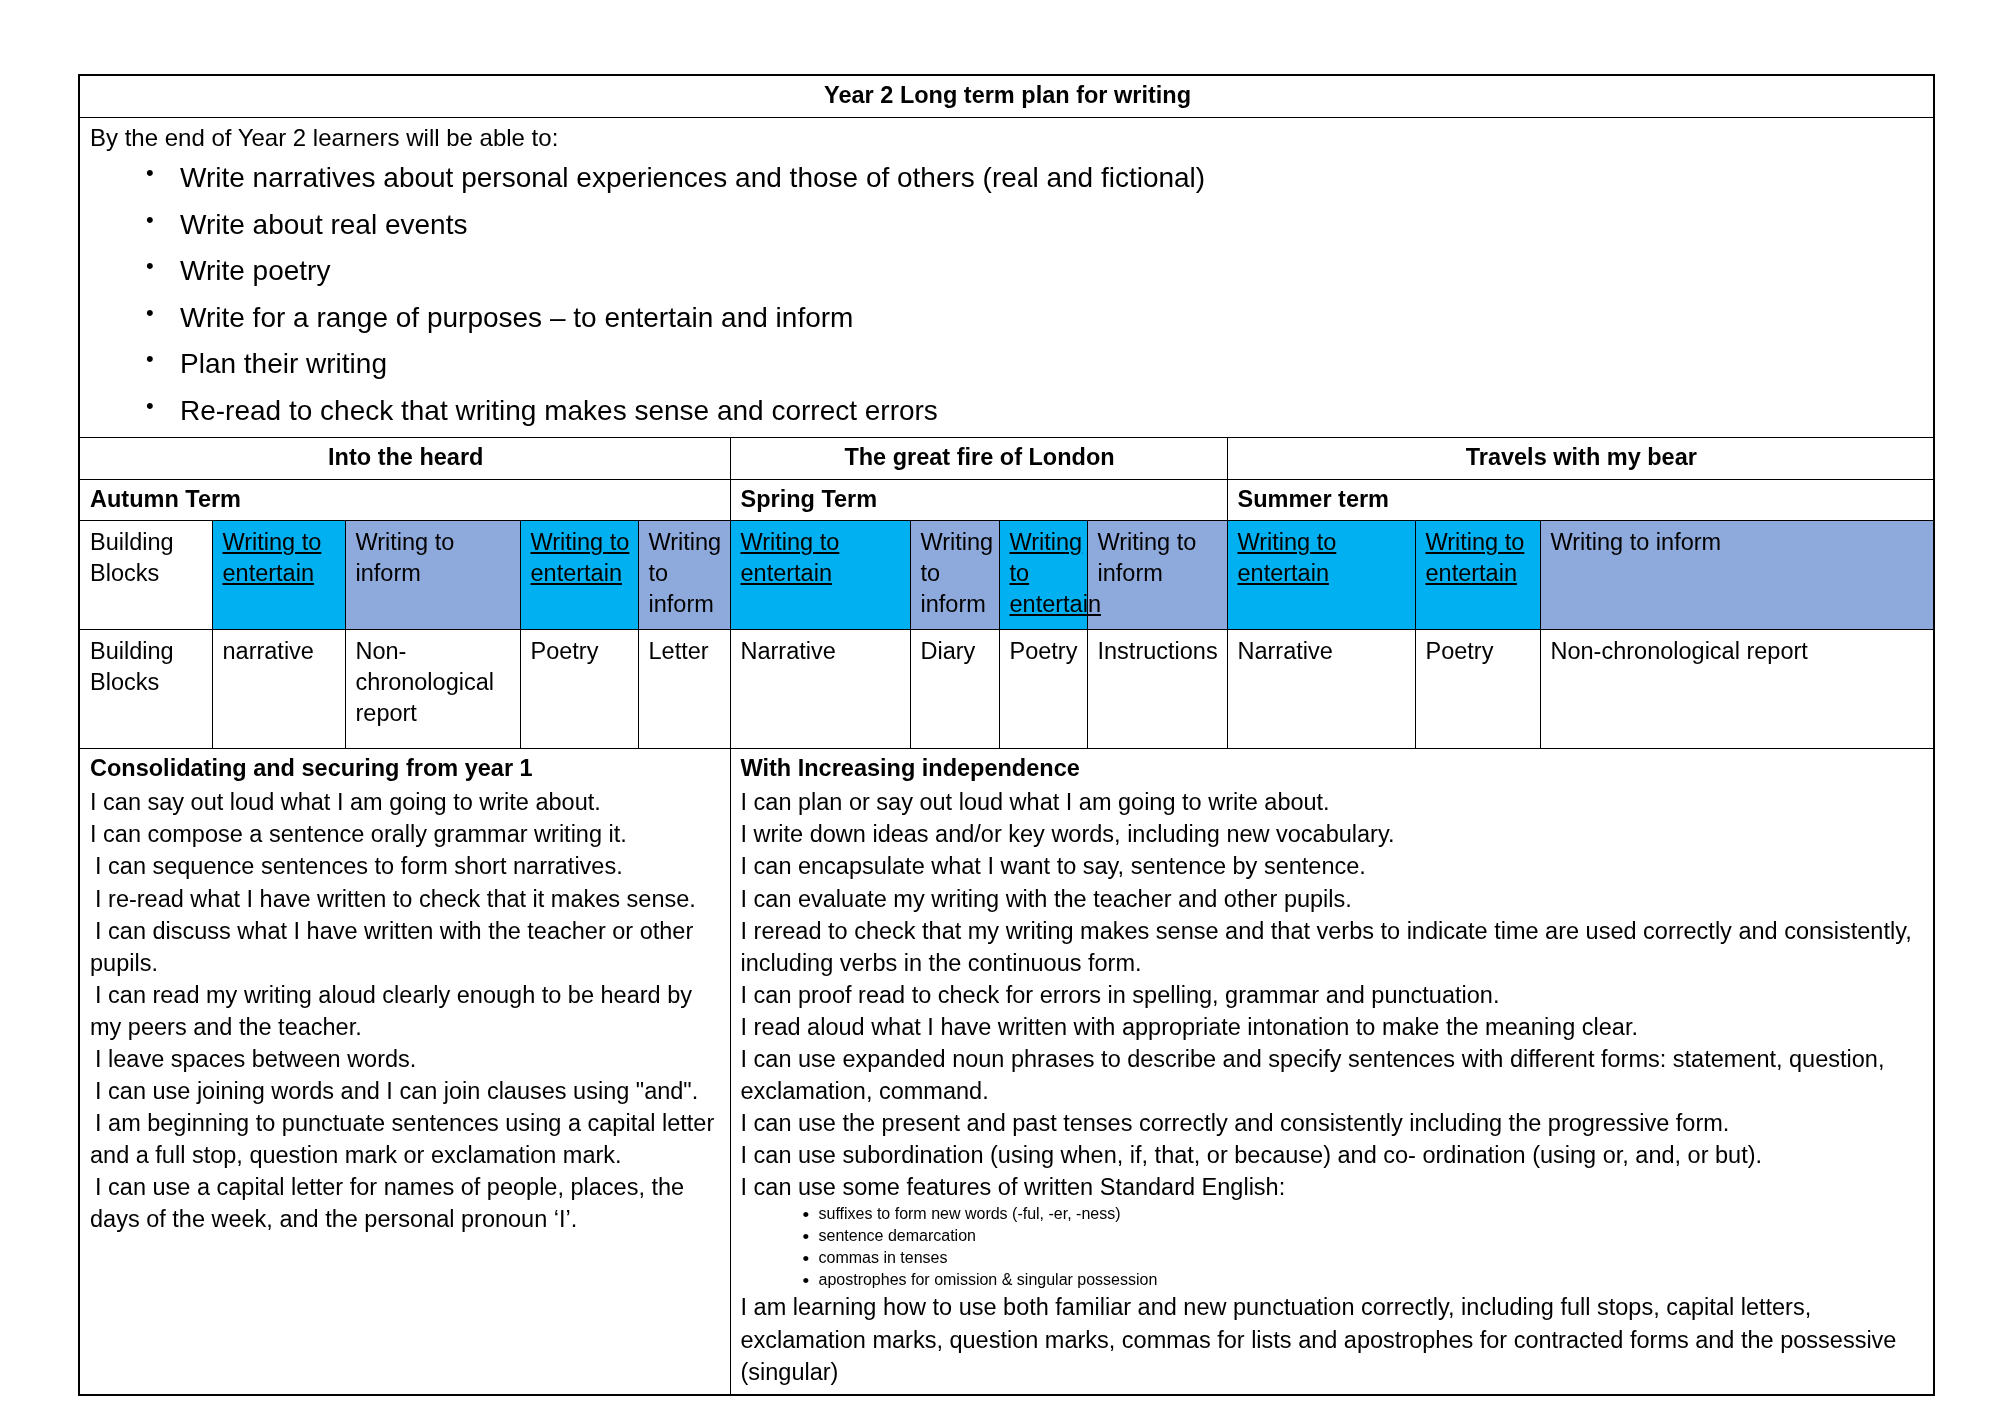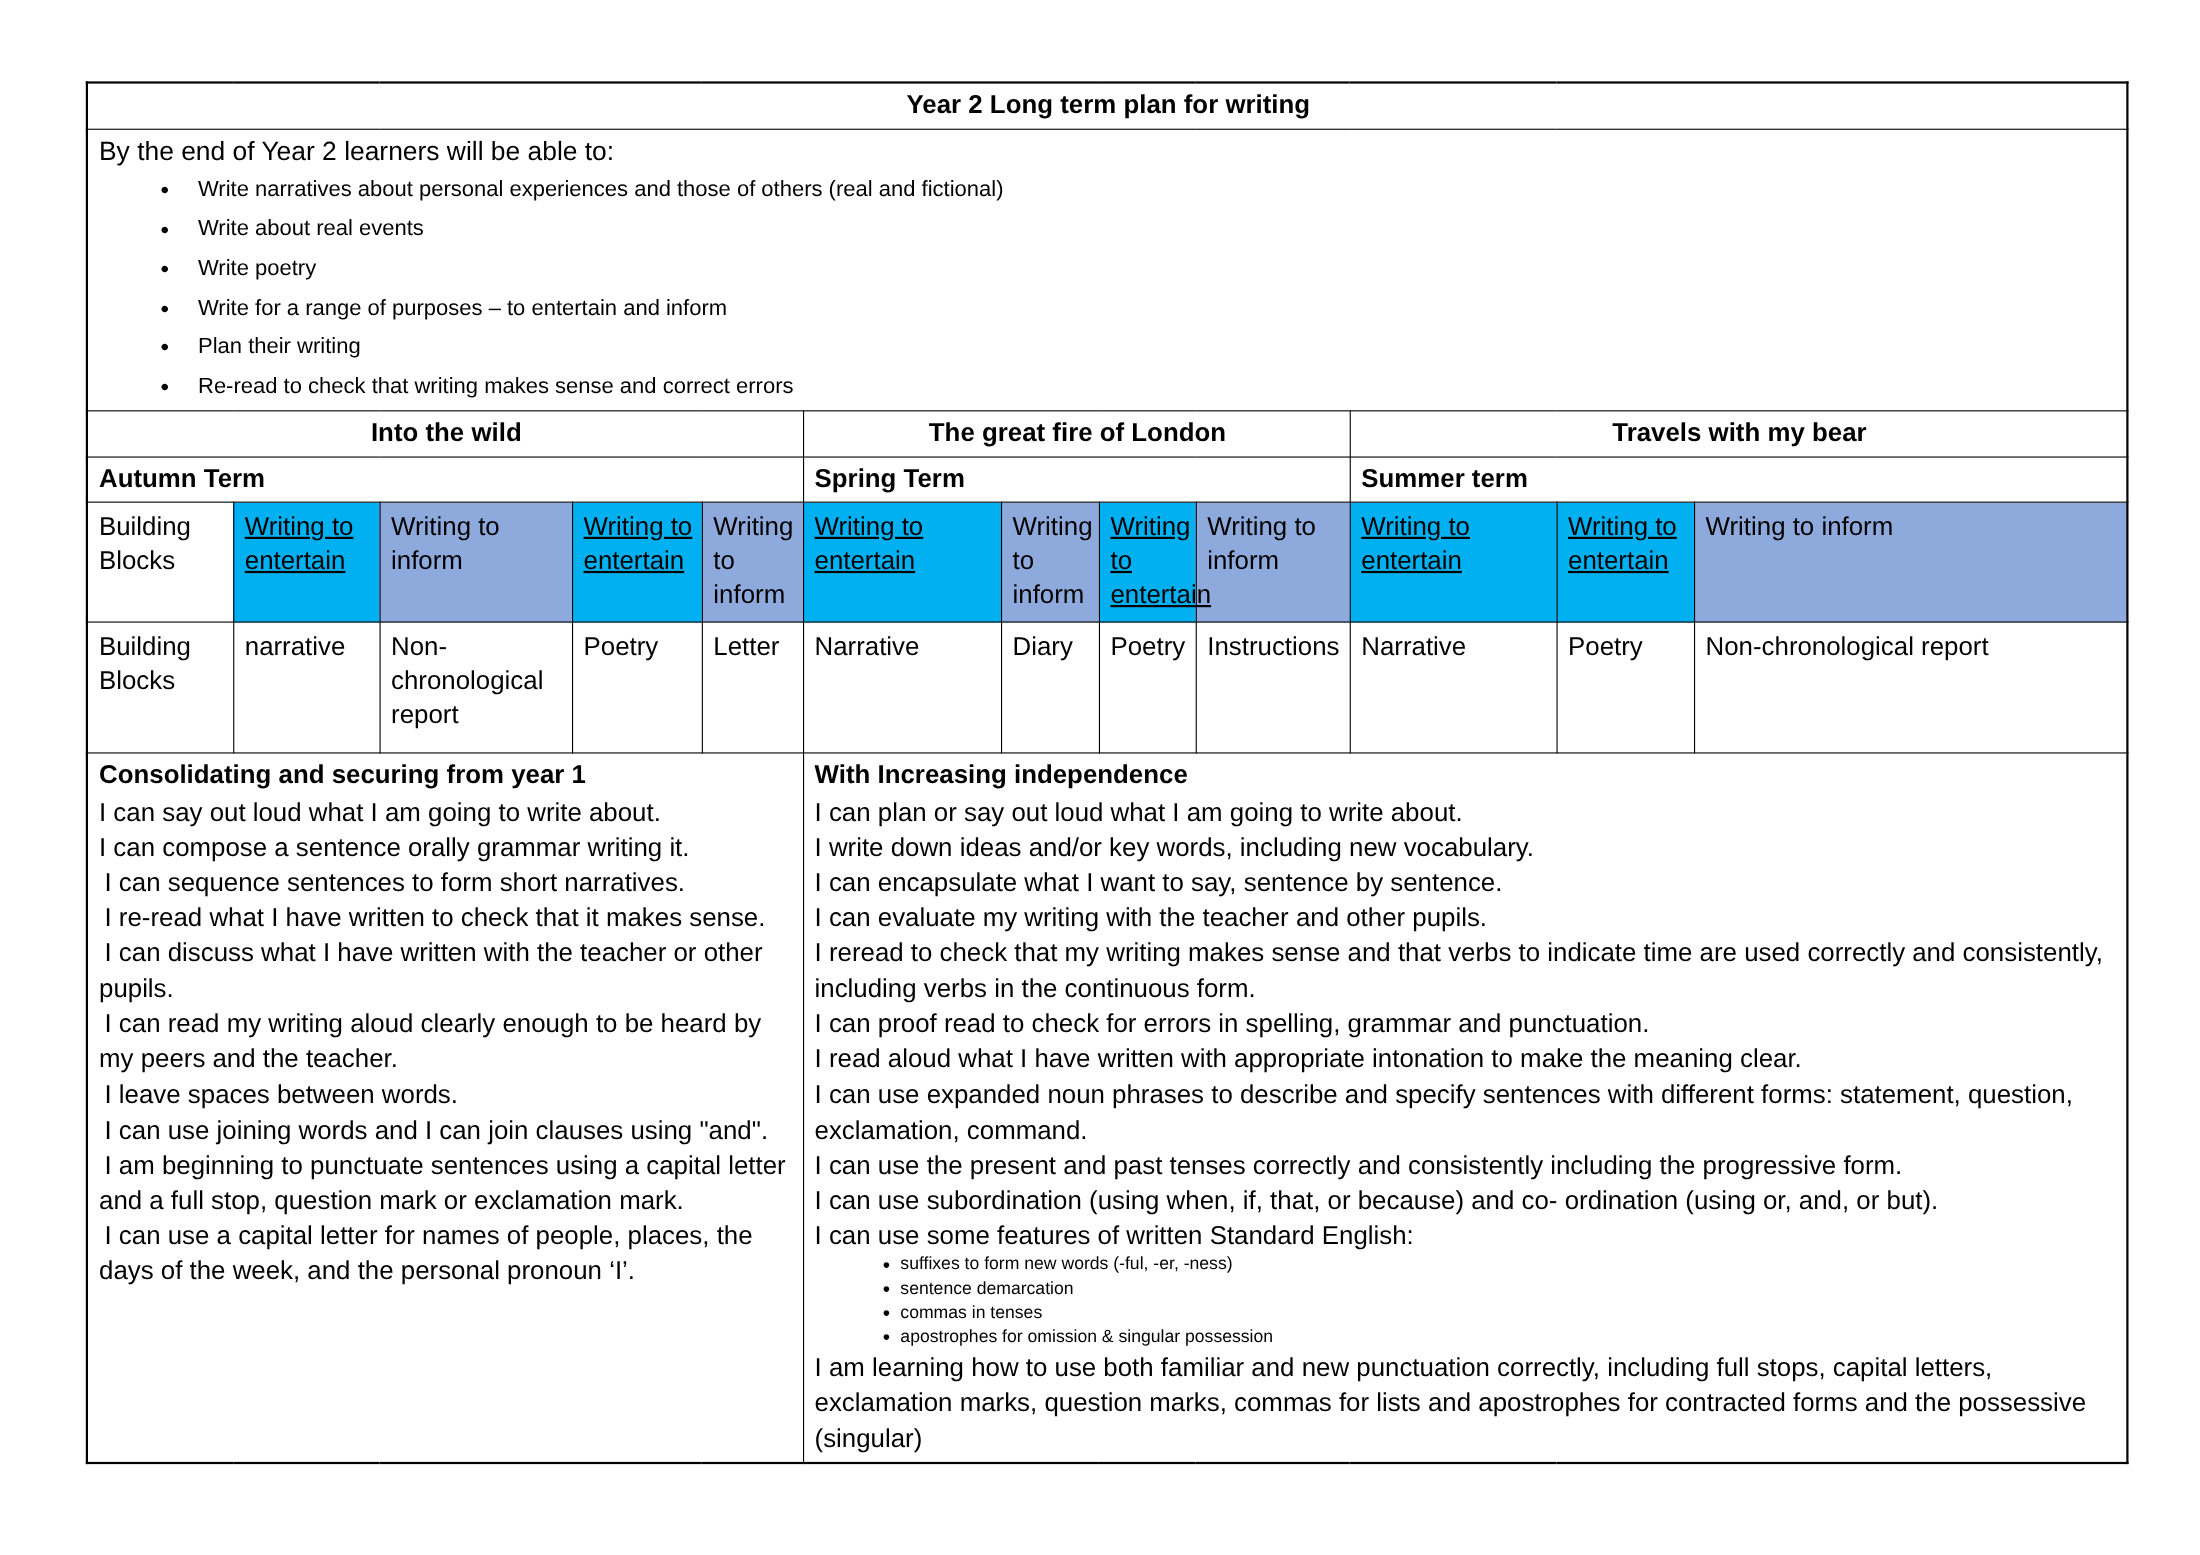--- a/index.html
+++ b/index.html
@@ -57,21 +57,21 @@
     font-size: 24px;
     line-height: 1.32;
     margin: 0 0 6px 0;
   }
   .obj-list {
     margin: 0;
     padding: 0;
     list-style: none;
   }
   .obj-list li {
-    font-size: 20px;
+    font-size: 28px;
     line-height: 1.34;
     padding: 0 0 9px 0;
     position: relative;
     padding-left: 90px;
   }
   .obj-list li:last-child { padding-bottom: 2px; }
   .obj-list li::before {
     content: "\2022";
     position: absolute;
     left: 56px;
@@ -183,21 +183,21 @@
             <li>Write about real events</li>
             <li>Write poetry</li>
             <li>Write for a range of purposes – to entertain and inform</li>
             <li>Plan their writing</li>
             <li>Re-read to check that writing makes sense and correct errors</li>
           </ul>
         </td>
       </tr>
 
       <tr>
-        <td class="topic-cell" colspan="5">Into the wild</td>
+        <td class="topic-cell" colspan="5">Into the heard</td>
         <td class="topic-cell" colspan="4">The great fire of London</td>
         <td class="topic-cell" colspan="3">Travels with my bear</td>
       </tr>
 
       <tr>
         <td class="term-cell" colspan="5">Autumn Term</td>
         <td class="term-cell" colspan="4">Spring Term</td>
         <td class="term-cell" colspan="3">Summer term</td>
       </tr>
 

